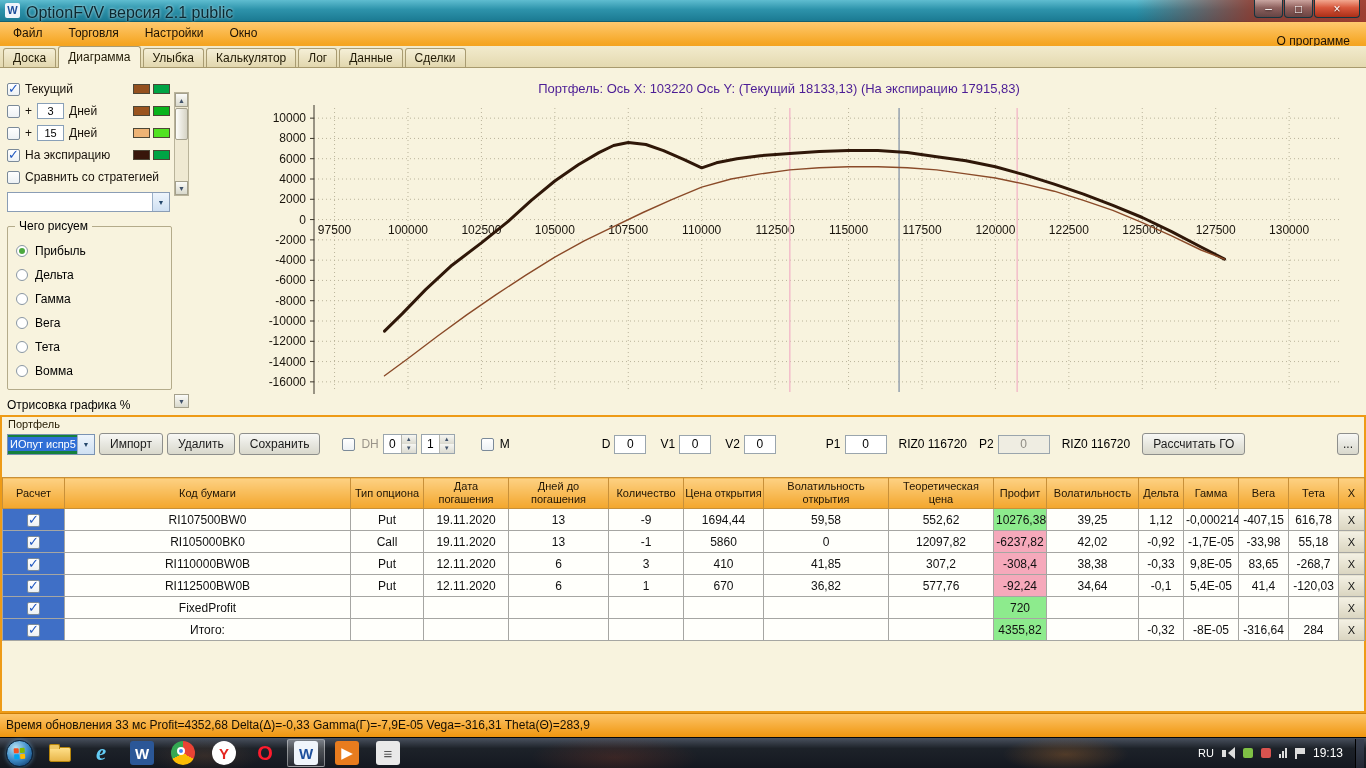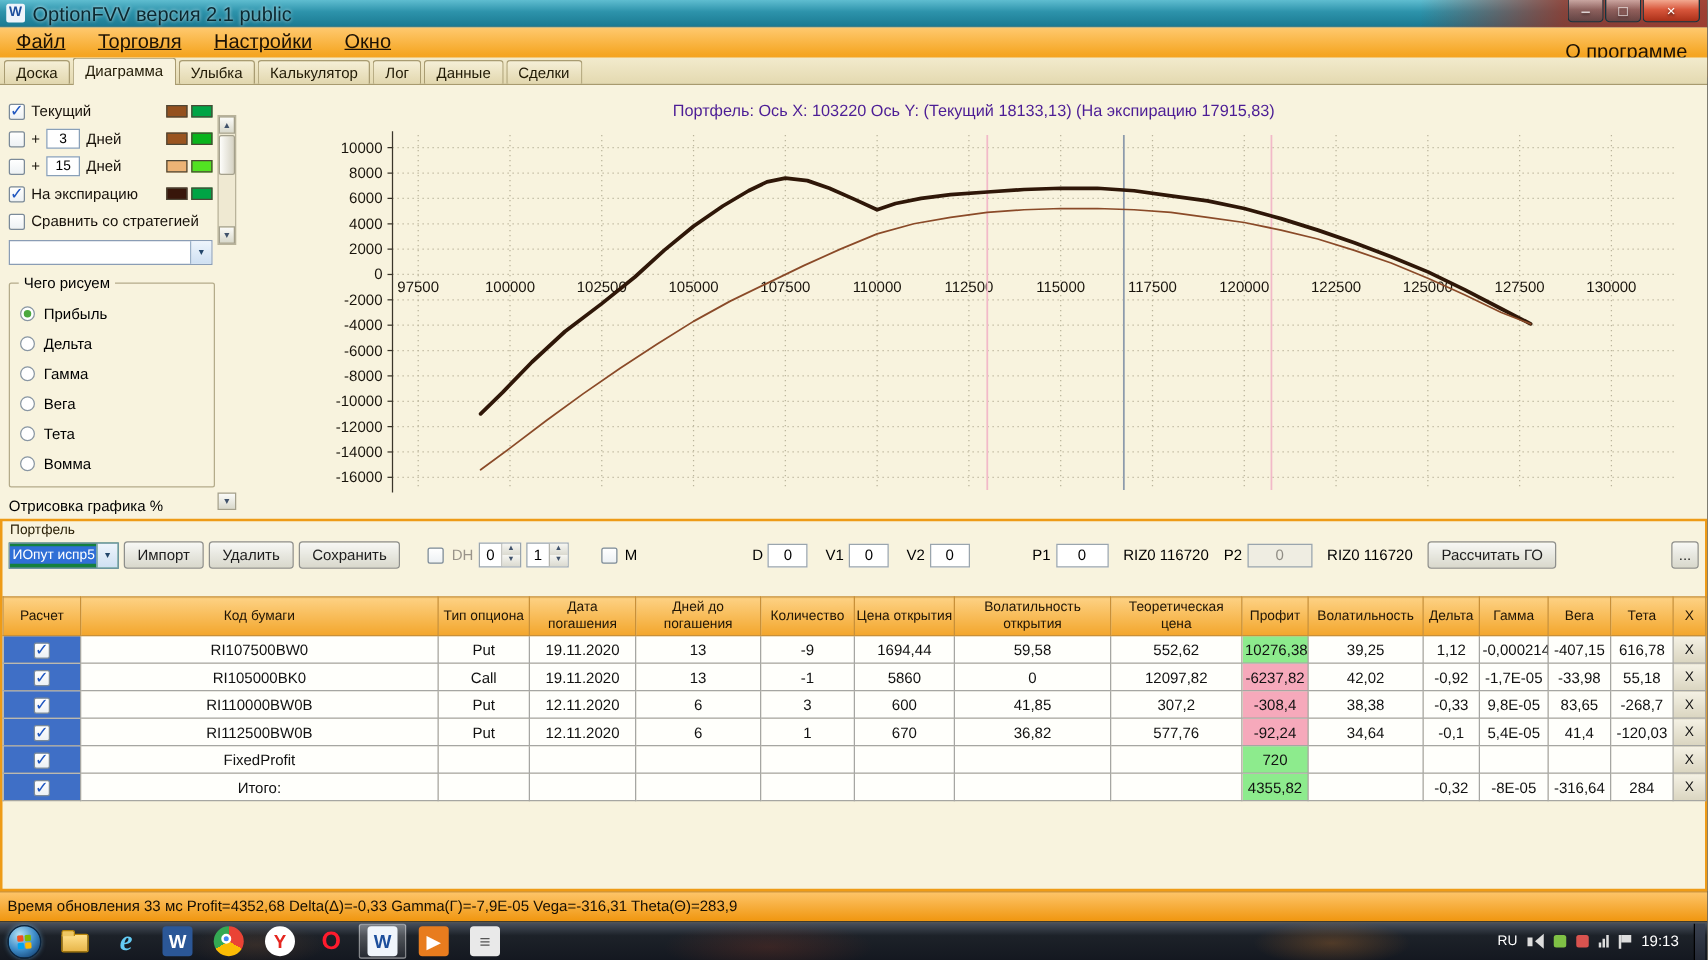--- a/index.html
+++ b/index.html
@@ -18,21 +18,21 @@
   .caption-btns { position:absolute; top:0; right:6px; display:flex; z-index:5; }
   .cap-btn { width:29px; height:18px; display:flex; align-items:center; justify-content:center;
     font-size:12px; color:#fff; text-shadow:0 1px 2px rgba(0,0,0,.6); border:1px solid #123540; border-top:none;
     border-radius:0 0 4px 4px; margin-left:1px;
     background:linear-gradient(180deg,rgba(255,255,255,.5),rgba(150,185,200,.25) 45%,rgba(35,75,90,.35)); }
   .cap-btn.close { width:46px; background:linear-gradient(180deg,#f2a890,#d8573c 45%,#aa2f18); }
 
   
   .menubar { position:absolute; top:22px; left:0; width:100%; height:40px; display:flex; align-items:center;
     background:linear-gradient(180deg,#ffc96f,#f5a623 55%,#ef9712); border-bottom:1px solid #d8890a;
-    font-size:16px; color:#1d1204;text-decoration:underline; }
+    font-size:12px; color:#1d1204; }
   #menu-items { display:flex; height:100%; }
   .menu-item { padding:0 13px; line-height:23px; cursor:default; }
   .menu-right { margin-left:auto; padding:0 16px; line-height:23px; }
 
   
   .tabstrip { position:absolute; top:46px; left:0; width:100%; height:22px;
     background:linear-gradient(180deg,#f2ebcd,#e4d9b0); display:flex; align-items:flex-end; padding-left:3px;
     border-bottom:1px solid #a89a6e; }
   .tab { height:19px; line-height:18px; padding:0 9px; font-size:12px; color:#211a05;
     background:linear-gradient(180deg,#f5efd7,#e2d7ae); border:1px solid #a99c72; border-bottom:none;
@@ -507,21 +507,21 @@
             <td>55,18</td>
             <td class="xc">X</td>
           </tr>
           <tr>
             <td class="cbc"><span class="cb checked"></span></td>
             <td>RI110000BW0B</td>
             <td>Put</td>
             <td>12.11.2020</td>
             <td>6</td>
             <td>3</td>
-            <td>600</td>
+            <td>410</td>
             <td>41,85</td>
             <td>307,2</td>
             <td class="p-neg">-308,4</td>
             <td>38,38</td>
             <td>-0,33</td>
             <td>9,8E-05</td>
             <td>83,65</td>
             <td>-268,7</td>
             <td class="xc">X</td>
           </tr>

